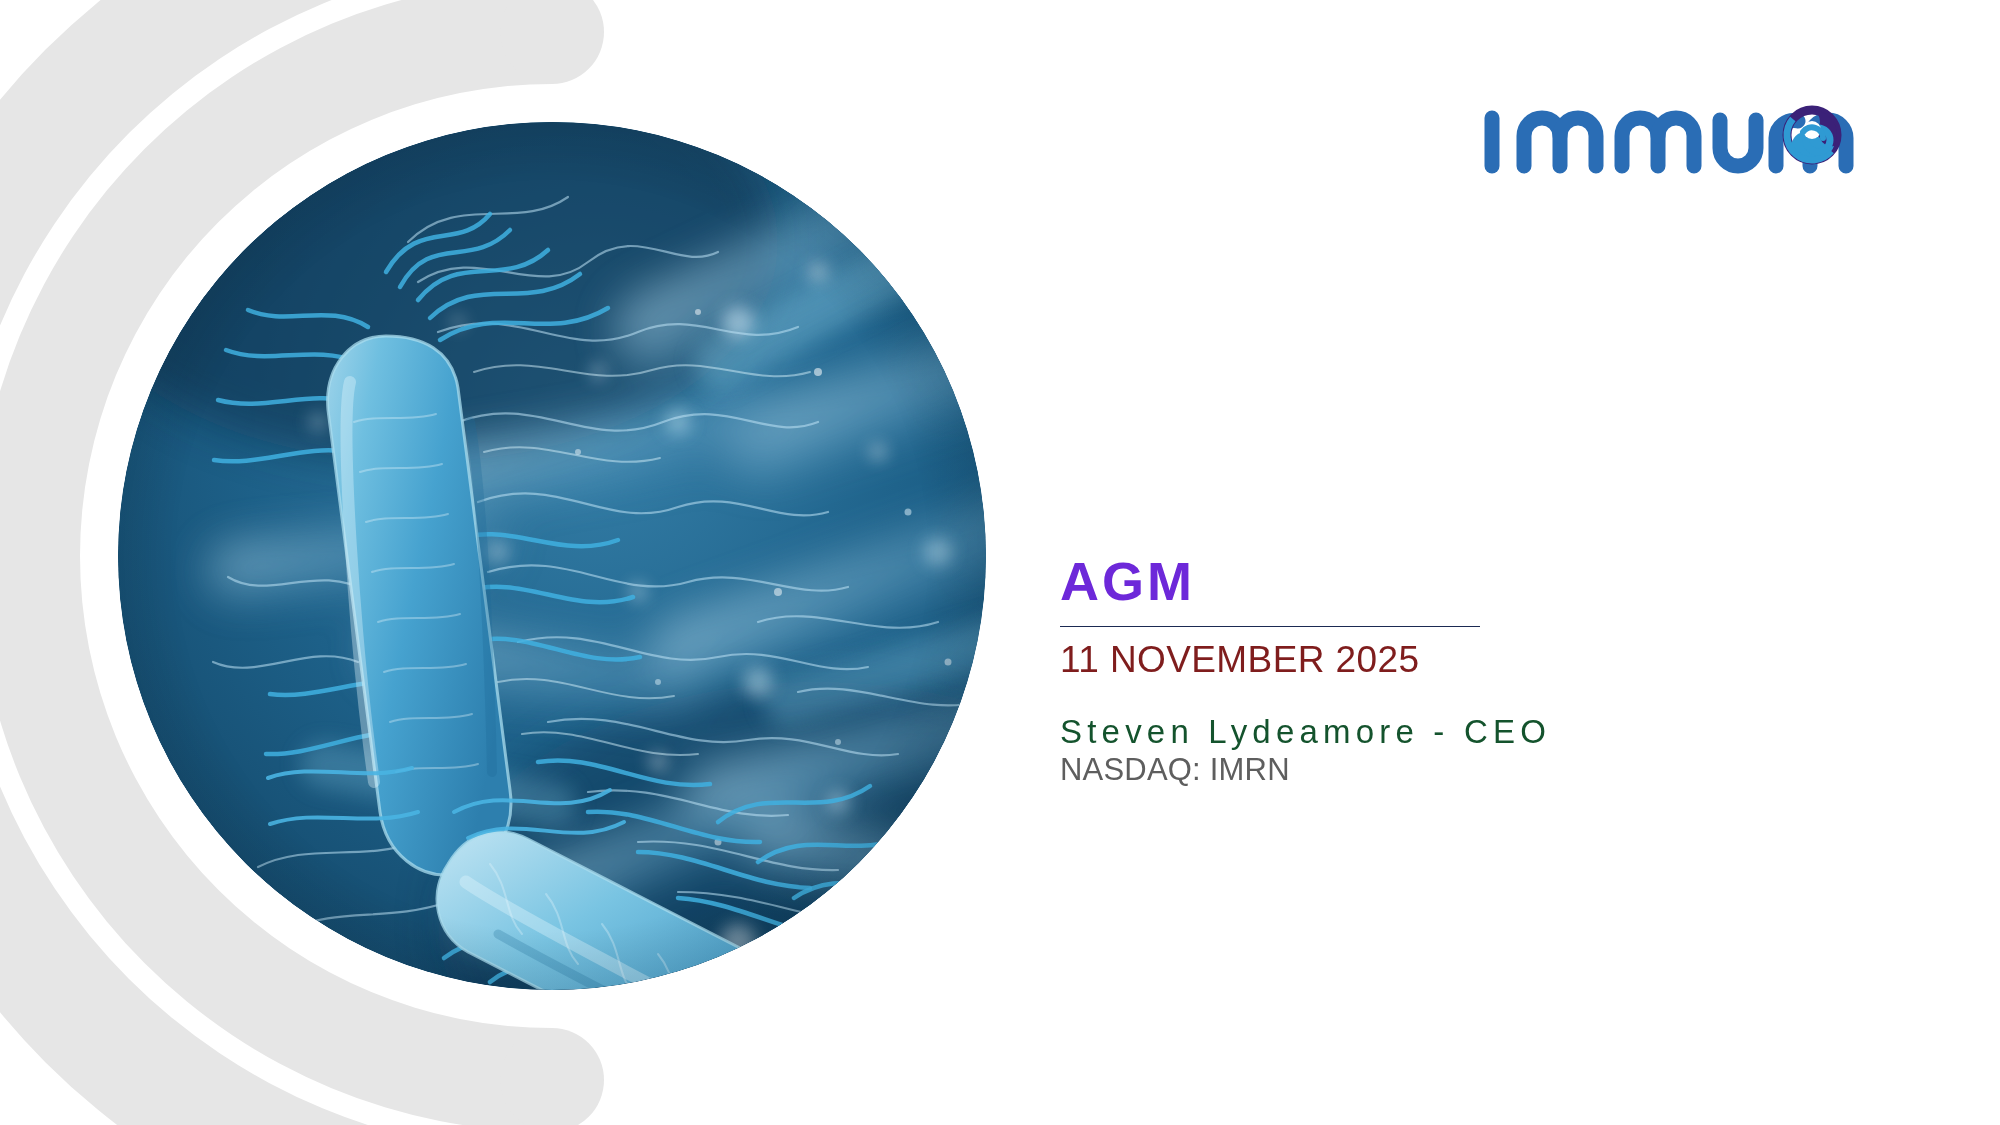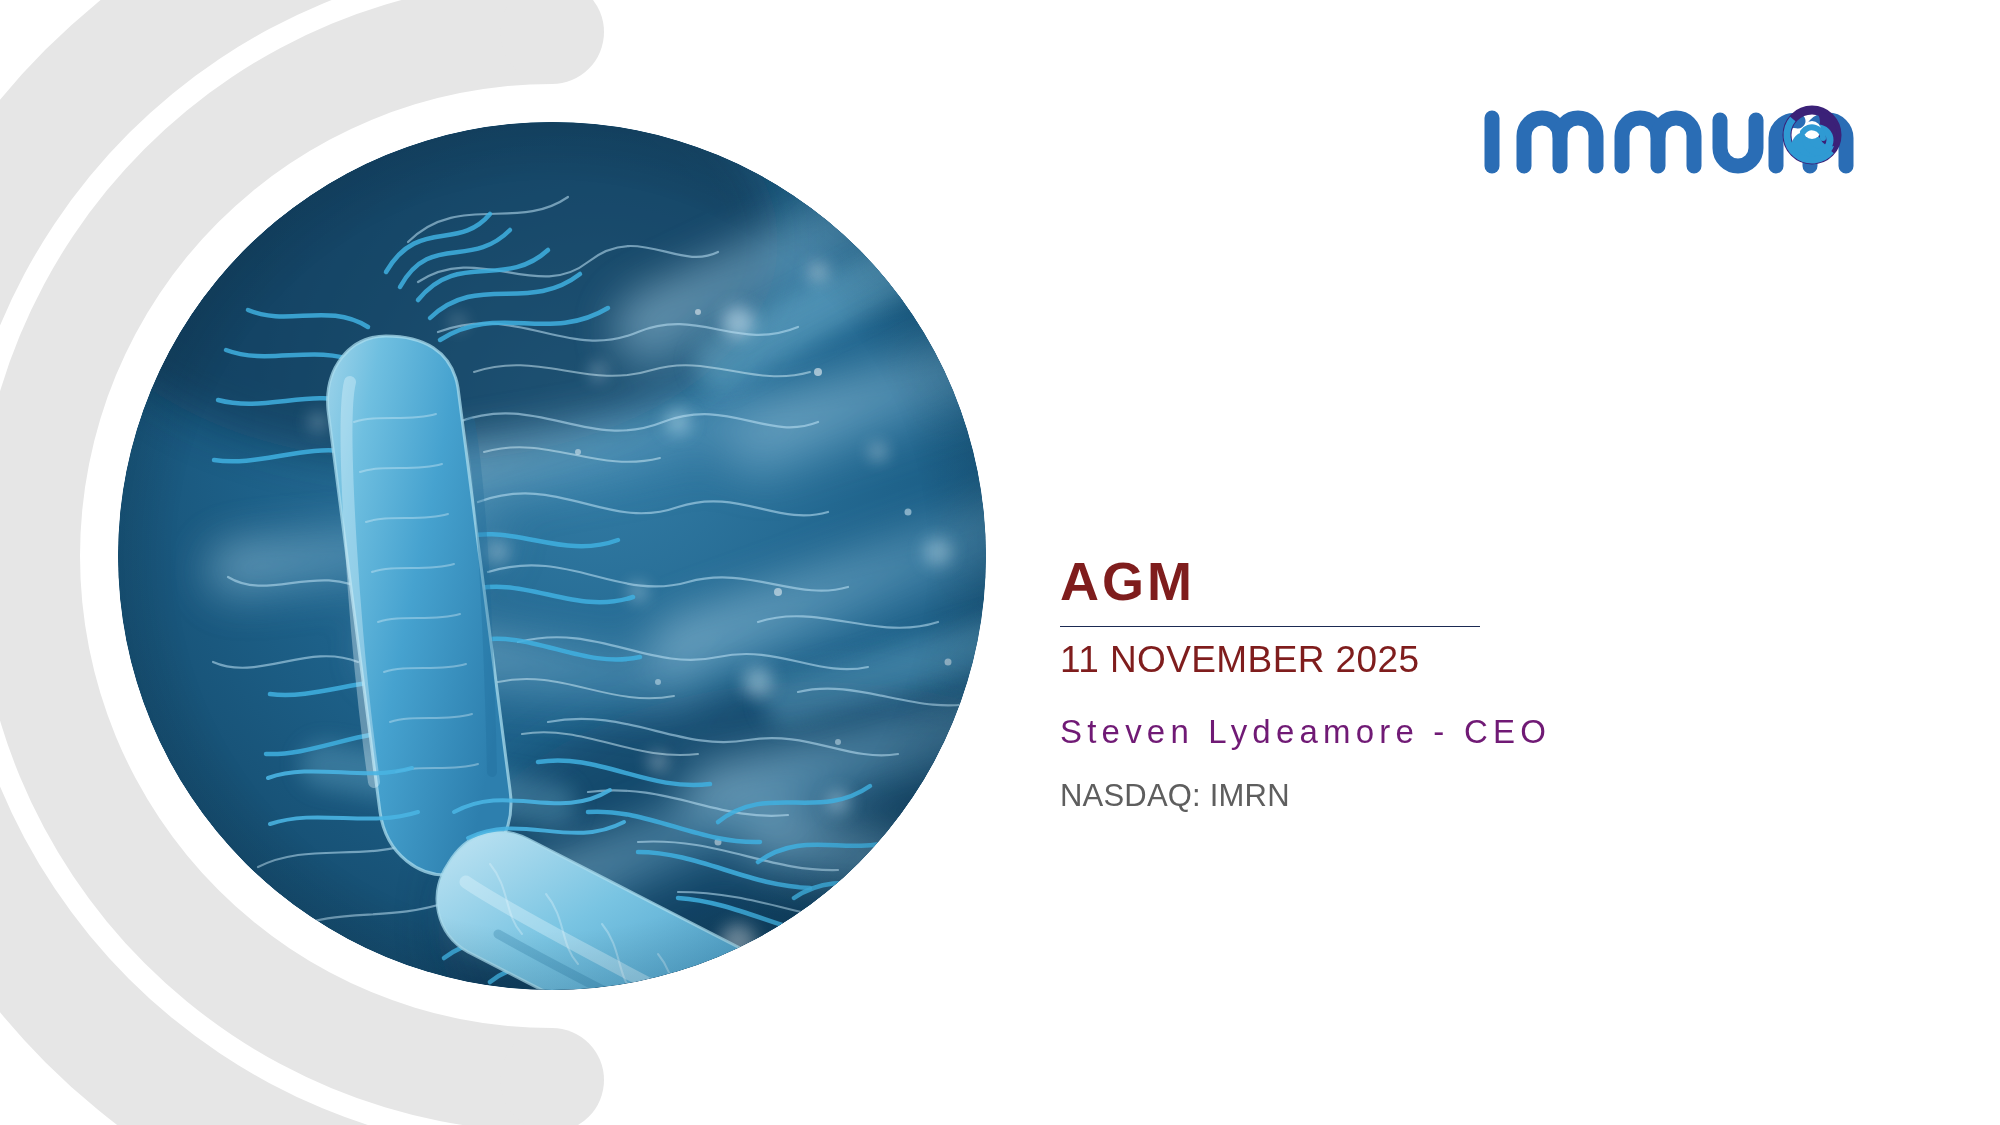--- a/index.html
+++ b/index.html
@@ -63,21 +63,21 @@
     left: 1060px;
     top: 552px;
     width: 760px;
   }
 
   .title-line {
     font-size: 54px;
     font-weight: bold;
     letter-spacing: 3.0px;
     line-height: 1.08;
-    color: #7f1d1d;
+    color: #6d28d9;
     white-space: nowrap;
   }
 
   #title-divider {
     width: 420px;
     height: 1px;
     background: #1b2a52;
     margin-top: 16px;
     margin-bottom: 10px;
   }
@@ -89,27 +89,26 @@
     color: #7f1d1d;
     line-height: 1.25;
     white-space: nowrap;
   }
 
   #presenter-line {
     margin-top: 28px;
     font-size: 33px;
     font-weight: normal;
     letter-spacing: 5.2px;
-    color: #701a75;
+    color: #14532d;
     line-height: 1.2;
     white-space: nowrap;
   }
 
   #tickers {
-    margin-top: 26px;
   }
   .ticker-line {
     font-size: 31px;
     font-weight: normal;
     letter-spacing: 0.2px;
     color: #5e5e5e;
     line-height: 1.2;
     white-space: nowrap;
   }
 </style>

